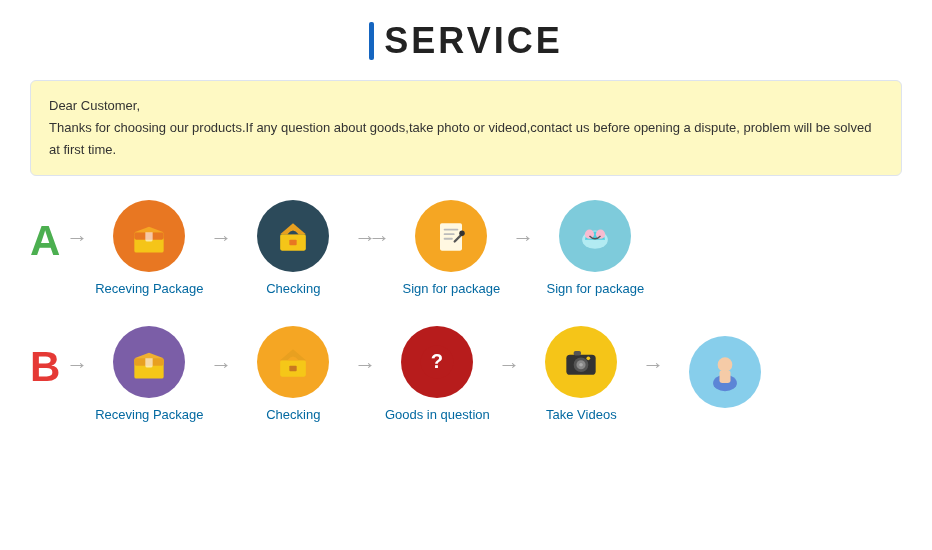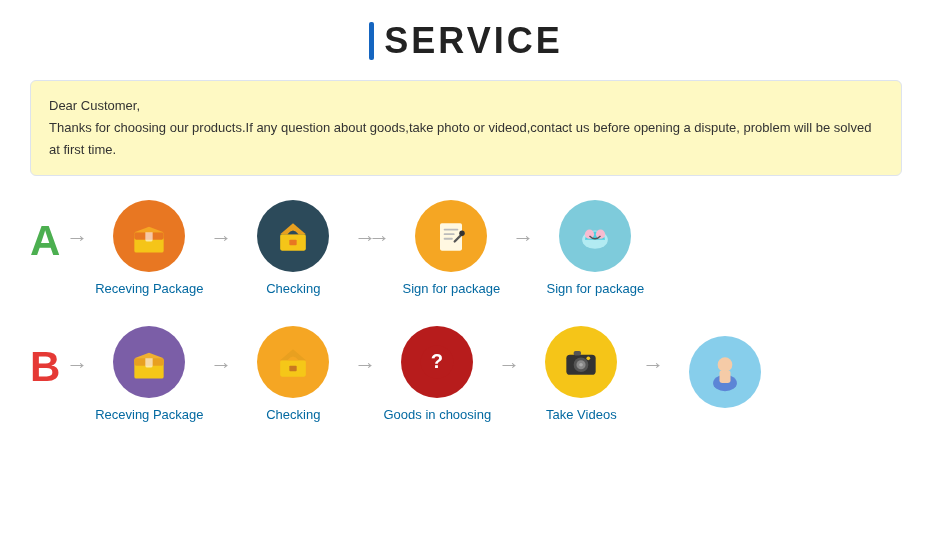--- a/index.html
+++ b/index.html
@@ -220,21 +220,21 @@
 
     <div class="arrow">→</div>
 
     <div class="step">
       <div class="step-icon bg-red-dark">
         <svg class="icon-svg" viewBox="0 0 48 48" fill="none">
           <circle cx="24" cy="24" r="18" fill="#b71c1c"></circle>
           <text x="24" y="31" text-anchor="middle" font-size="22" font-weight="bold" fill="white">?</text>
         </svg>
       </div>
-      <div class="step-label">Goods in choosing</div>
+      <div class="step-label">Goods in question</div>
     </div>
 
     <div class="arrow">→</div>
 
     <div class="step">
       <div class="step-icon bg-yellow">
         <svg class="icon-svg" viewBox="0 0 48 48" fill="none">
           <rect x="8" y="16" width="32" height="22" rx="4" fill="#333"></rect>
           <circle cx="24" cy="27" r="8" fill="#555"></circle>
           <circle cx="24" cy="27" r="5" fill="#888"></circle>

